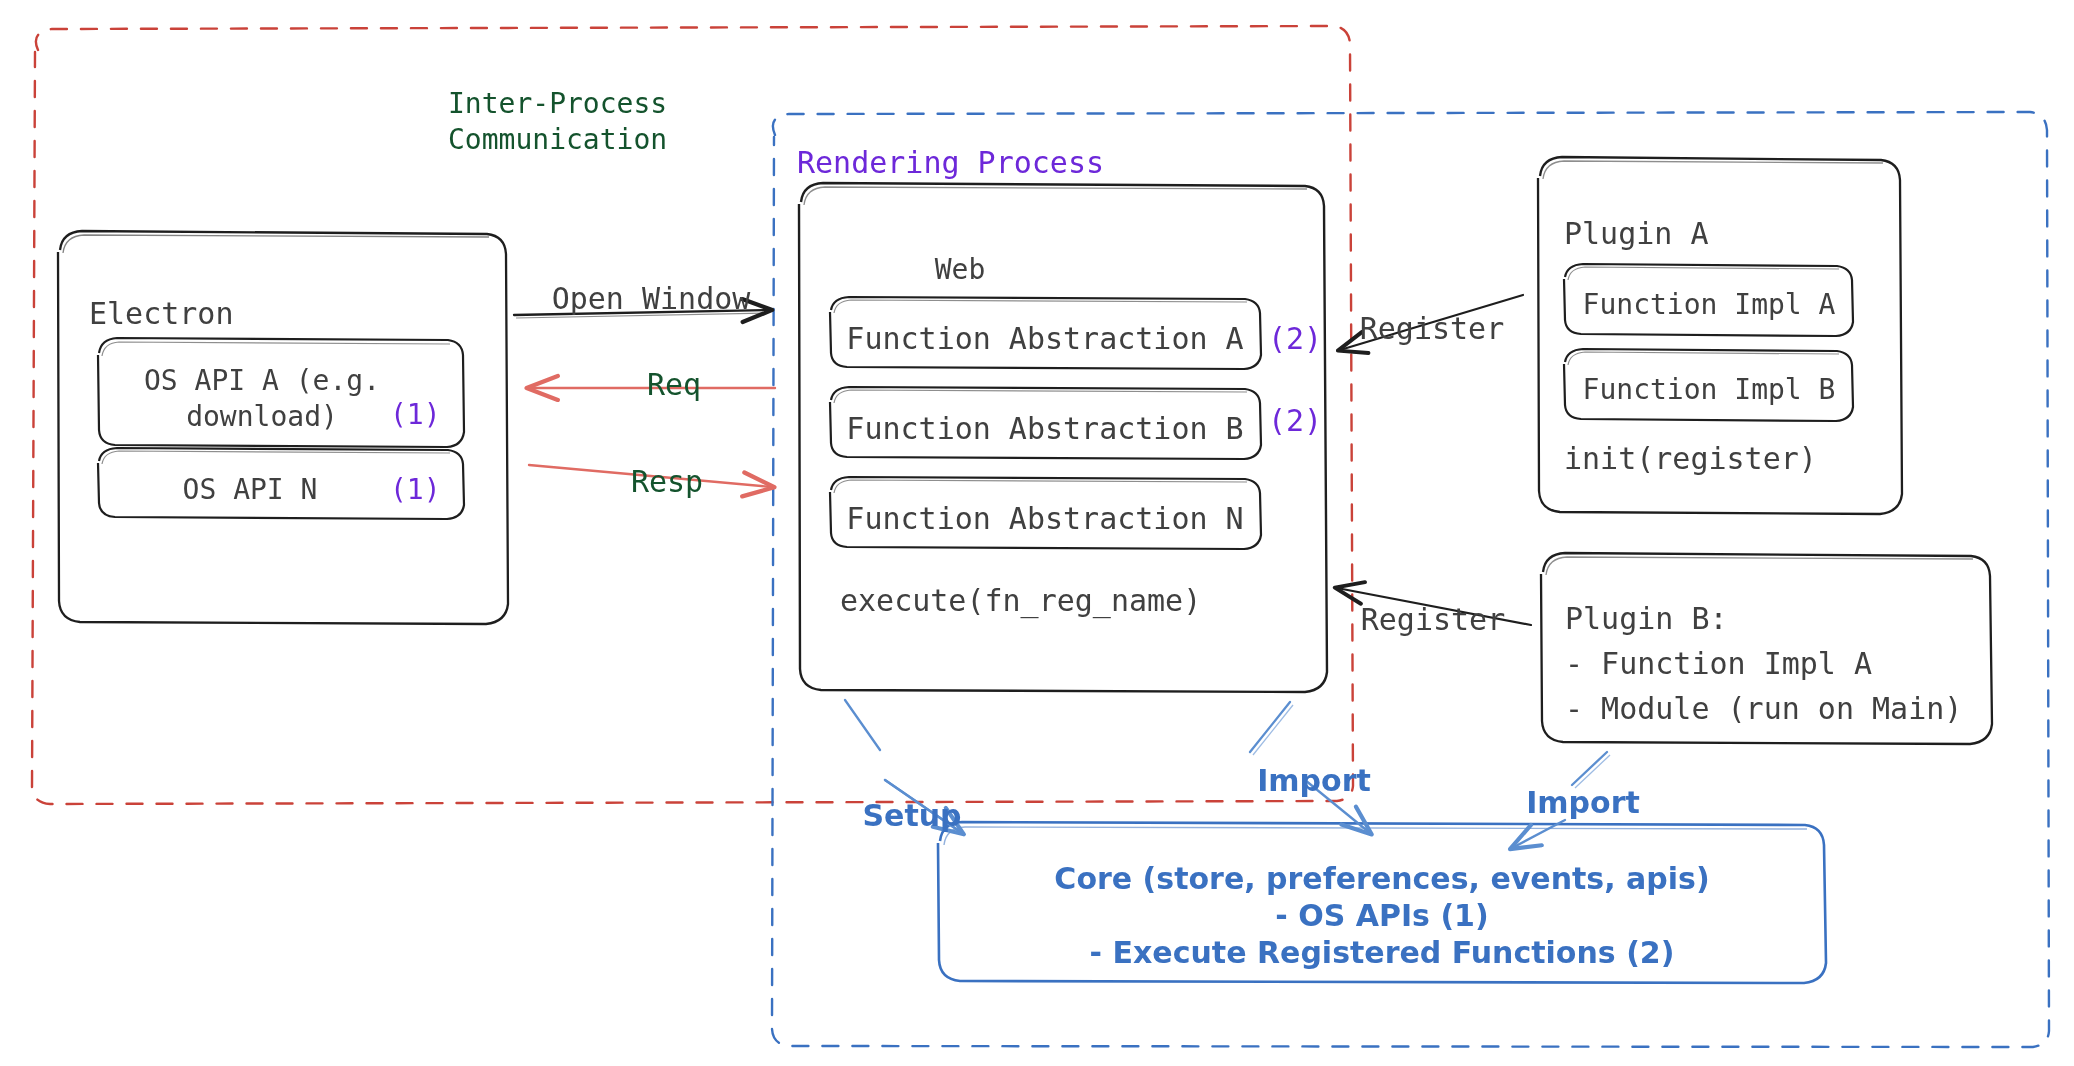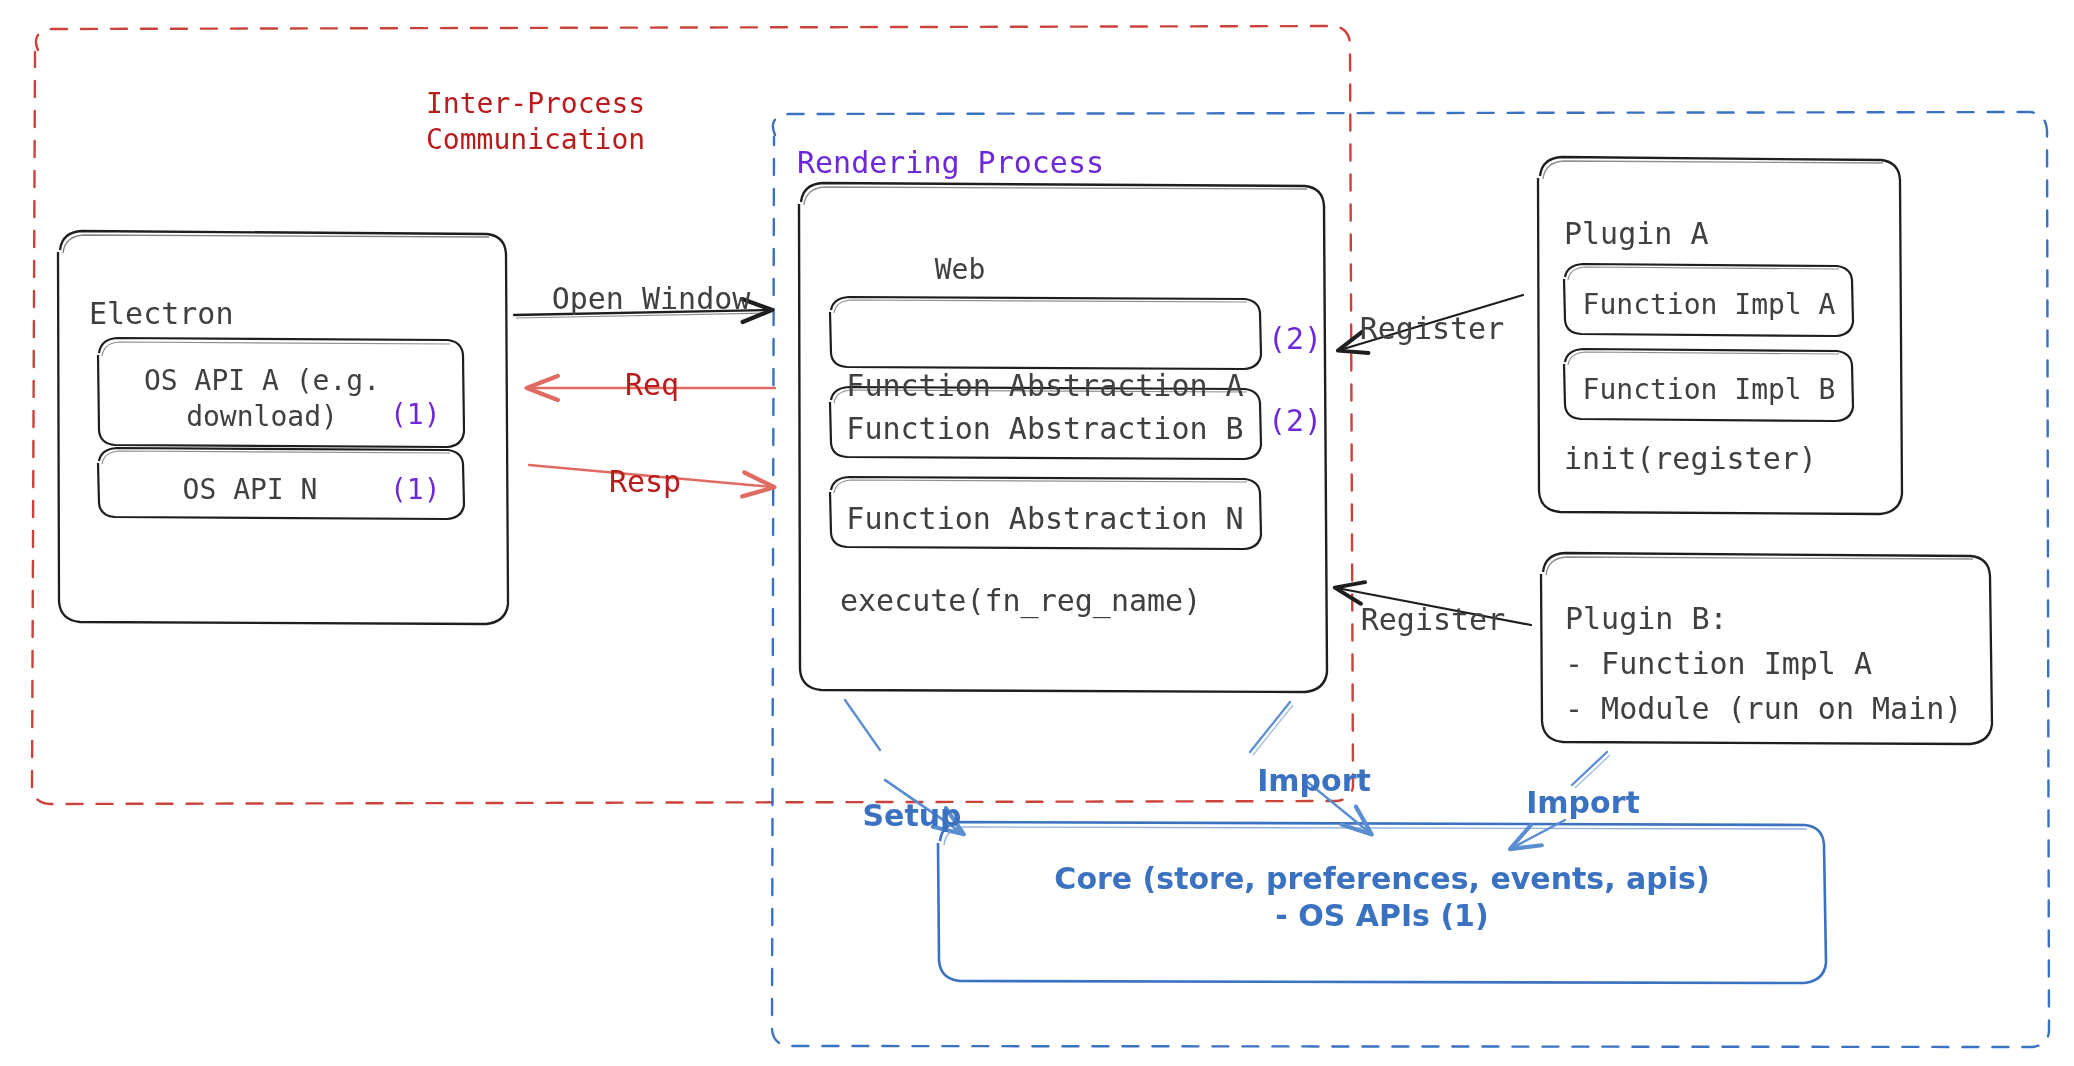--- a/index.html
+++ b/index.html
@@ -18,21 +18,21 @@
   #diagram { position: absolute; left: 0; top: 0; }
   .lbl {
     position: absolute;
     font-family: "DejaVu Sans Mono", monospace;
     white-space: pre;
     line-height: 1.28;
     color: #404040;
   }
   .t-ctr { text-align: center; transform: translateX(-50%); }
   .t-left { text-align: left; }
-  .red  { color: #b91c1c; }
+  .red  { color: #14532d; margin-left: 22px; }
   .blue { color: #6d28d9; }
   .blue-hand { color: #3a71c1; font-family: "DejaVu Sans", sans-serif; font-weight: 700; }
   .f28 { font-size: 28px; }
   .f30 { font-size: 30px; }
 </style>
 </head>
 <body>
 
 <div id="stage">
 
@@ -165,41 +165,42 @@
 
   <div class="lbl f28 t-ctr" style="left:262px; top:363px; width:330px;">OS API A (e.g.
 download)</div>
   <div class="lbl blue f28 t-left" style="left:390px; top:397px;">(1)</div>
 
   <div class="lbl f28 t-ctr" style="left:250px; top:472px; width:330px;">OS API N</div>
   <div class="lbl blue f28 t-left" style="left:390px; top:472px;">(1)</div>
 
   <div class="lbl f28 t-ctr" style="left:960px; top:252px;">Web</div>
 
-  <div class="lbl f30 t-ctr" style="left:1045px; top:320px;margin-top:47px;">Function Abstraction A</div>
+  <div class="lbl f30 t-ctr" style="left:1045px; top:320px;">Function Abstraction A</div>
   <div class="lbl blue f30 t-left" style="left:1268px; top:320px;">(2)</div>
 
   <div class="lbl f30 t-ctr" style="left:1045px; top:410px;">Function Abstraction B</div>
   <div class="lbl blue f30 t-left" style="left:1268px; top:402px;">(2)</div>
 
   <div class="lbl f30 t-ctr" style="left:1045px; top:500px;">Function Abstraction N</div>
 
   <div class="lbl f30 t-left" style="left:840px; top:582px;">execute(fn_reg_name)</div>
 
   <div class="lbl f30 t-left" style="left:1564px; top:215px;">Plugin A</div>
   <div class="lbl f28 t-ctr" style="left:1709px; top:287px;">Function Impl A</div>
   <div class="lbl f28 t-ctr" style="left:1709px; top:372px;">Function Impl B</div>
   <div class="lbl f30 t-left" style="left:1564px; top:440px;">init(register)</div>
 
   <div class="lbl f30 t-left" style="left:1565px; top:600px;">Plugin B:</div>
   <div class="lbl f30 t-left" style="left:1565px; top:690px;">- Module (run on Main)</div>
   <div class="lbl f30 t-left" style="left:1565px; top:645px;">- Function Impl A</div>
 
   <div class="lbl blue-hand f30 t-ctr" style="left:1382px; top:860px;">Core (store, preferences, events, apis)</div>
   <div class="lbl blue-hand f30 t-ctr" style="left:1382px; top:897px;">- OS APIs (1)</div>
+  <div class="lbl blue-hand f30 t-ctr" style="left:1382px; top:934px;">- Execute Registered Functions (2)</div>
 
   <div class="lbl f30 t-ctr" style="left:651px; top:280px;">Open Window</div>
   <div class="lbl red f30 t-ctr" style="left:652px; top:366px;">Req</div>
   <div class="lbl red f30 t-ctr" style="left:645px; top:463px;">Resp</div>
   <div class="lbl f30 t-ctr" style="left:1432px; top:310px;">Register</div>
   <div class="lbl f30 t-ctr" style="left:1433px; top:601px;">Register</div>
   <div class="lbl blue-hand f30 t-ctr" style="left:912px; top:757px;margin-top:40px;">Setup</div>
   <div class="lbl blue-hand f30 t-ctr" style="left:1314px; top:762px;">Import</div>
   <div class="lbl blue-hand f30 t-ctr" style="left:1583px; top:784px;">Import</div>
 

